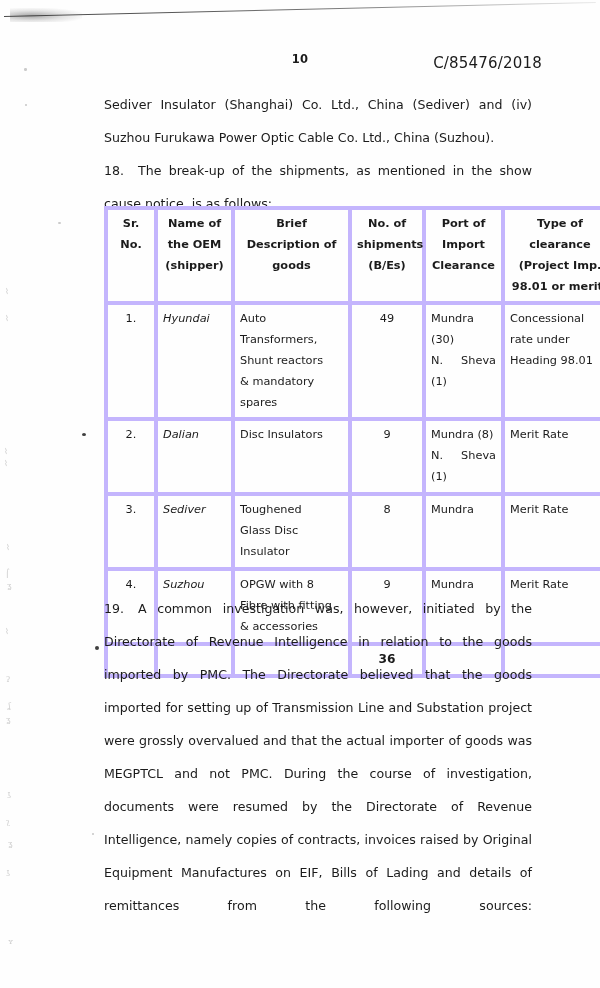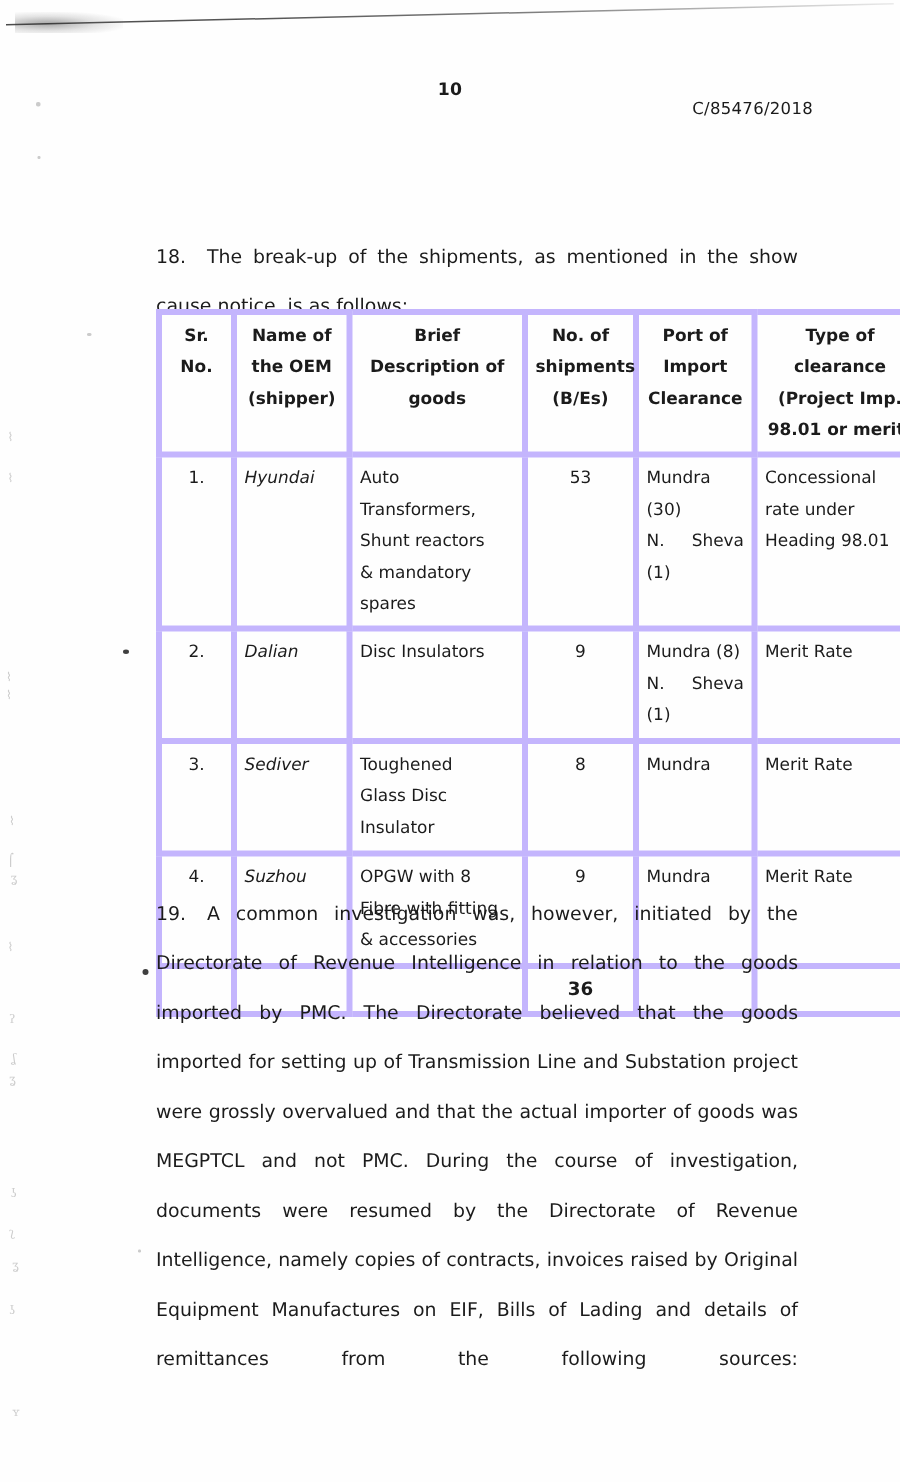--- a/index.html
+++ b/index.html
@@ -67,22 +67,22 @@
     top: 52px;
     width: 600px;
     text-align: center;
     font-size: 11.5px;
     font-weight: bold;
     letter-spacing: 0.2px;
   }
   .case-num {
     position: absolute;
     right: 58px;
-    top: 66px;
-    font-size: 11px;
+    top: 54px;
+    font-size: 15px;
     letter-spacing: 0.2px;
   }
 
   
   .body-block {
     position: absolute;
     left: 104px;
     width: 428px;
   }
   .para {
@@ -182,20 +182,23 @@
   <div class="margin-mark" style="left:6px; top:716px;">ʓ</div>
   <div class="margin-mark" style="left:7px; top:792px;">ʖ</div>
   <div class="margin-mark" style="left:6px; top:818px;">ʅ</div>
   <div class="margin-mark" style="left:8px; top:840px;">ʓ</div>
   <div class="margin-mark" style="left:6px; top:870px;">ʖ</div>
   <div class="margin-mark" style="left:8px; top:938px;">ʏ</div>
 
   <div class="page-num">10</div>
   <div class="case-num">C/85476/2018</div>
 
+  <div class="body-block" style="top:88px;">
+    <p class="para">Sediver Insulator (Shanghai) Co. Ltd., China (Sediver) and (iv) Suzhou Furukawa Power Optic Cable Co. Ltd., China (Suzhou).</p>
+  </div>
 
   <div class="body-block" style="top:154px;">
     <p class="para"><span class="num-lead">18.</span><span>The break-up of the shipments, as mentioned in the show cause notice, is as follows:</span></p>
   </div>
 
   <div class="tbl-wrap">
     <table class="shipments">
       <tbody>
         <tr>
           <td class="th-cell hdr-sr">
@@ -251,21 +254,21 @@
           <td class="c-desc">
               <div class="cell-lines">
                 <div>Auto</div>
                 <div>Transformers,</div>
                 <div>Shunt reactors</div>
                 <div>&amp; mandatory</div>
                 <div>spares</div>
               </div>
             </td>
           <td class="c-ship">
-              <div class="ship-val">53</div>
+              <div class="ship-val">49</div>
             </td>
           <td class="c-port">
               <div class="cell-lines">
                 <div>Mundra</div>
                 <div>(30)</div>
                 <div class="spread">
                   <span>N.</span>
                   <span>Sheva</span>
                 </div>
                 <div>(1)</div>

